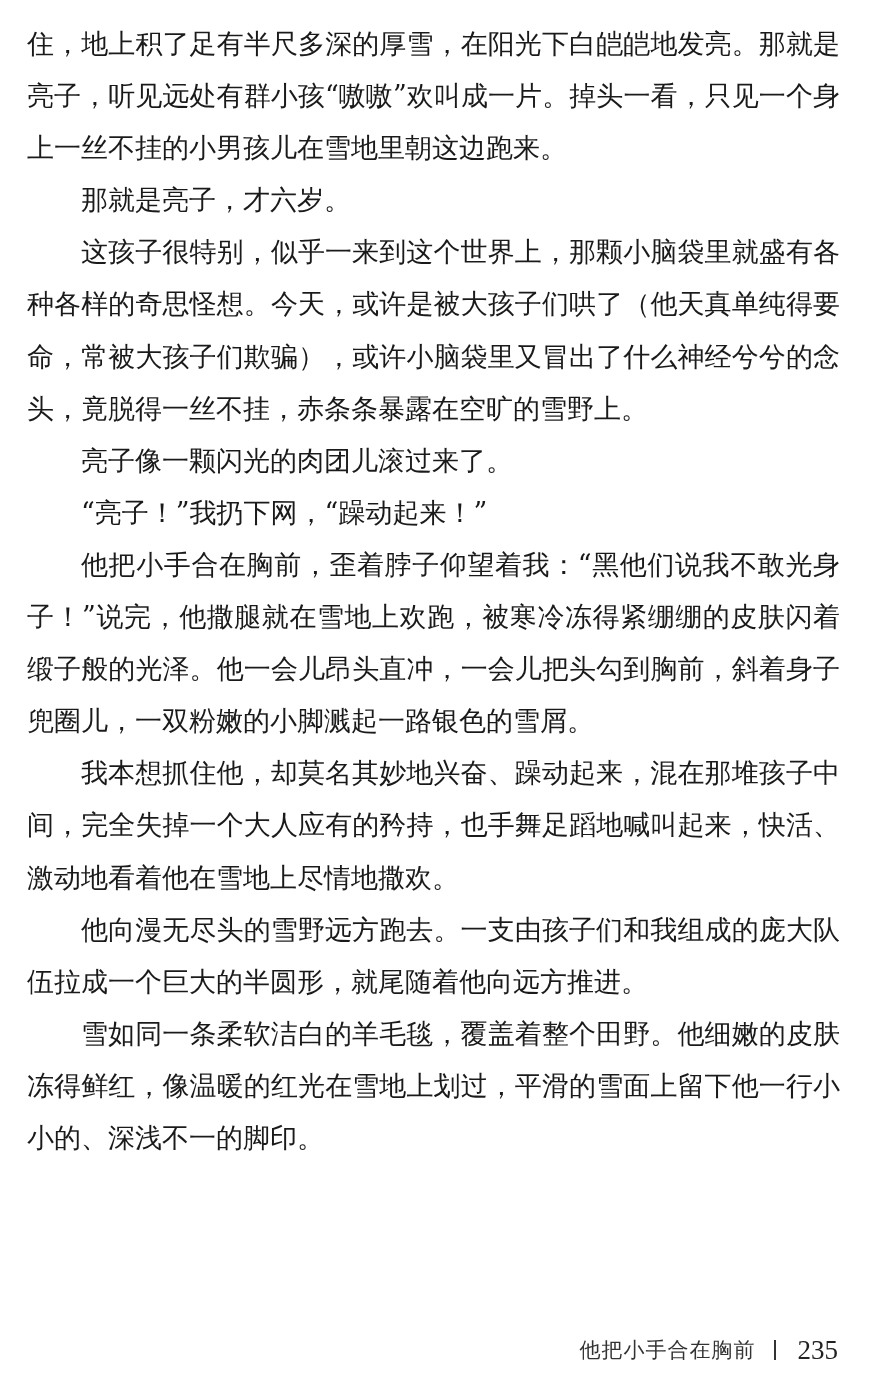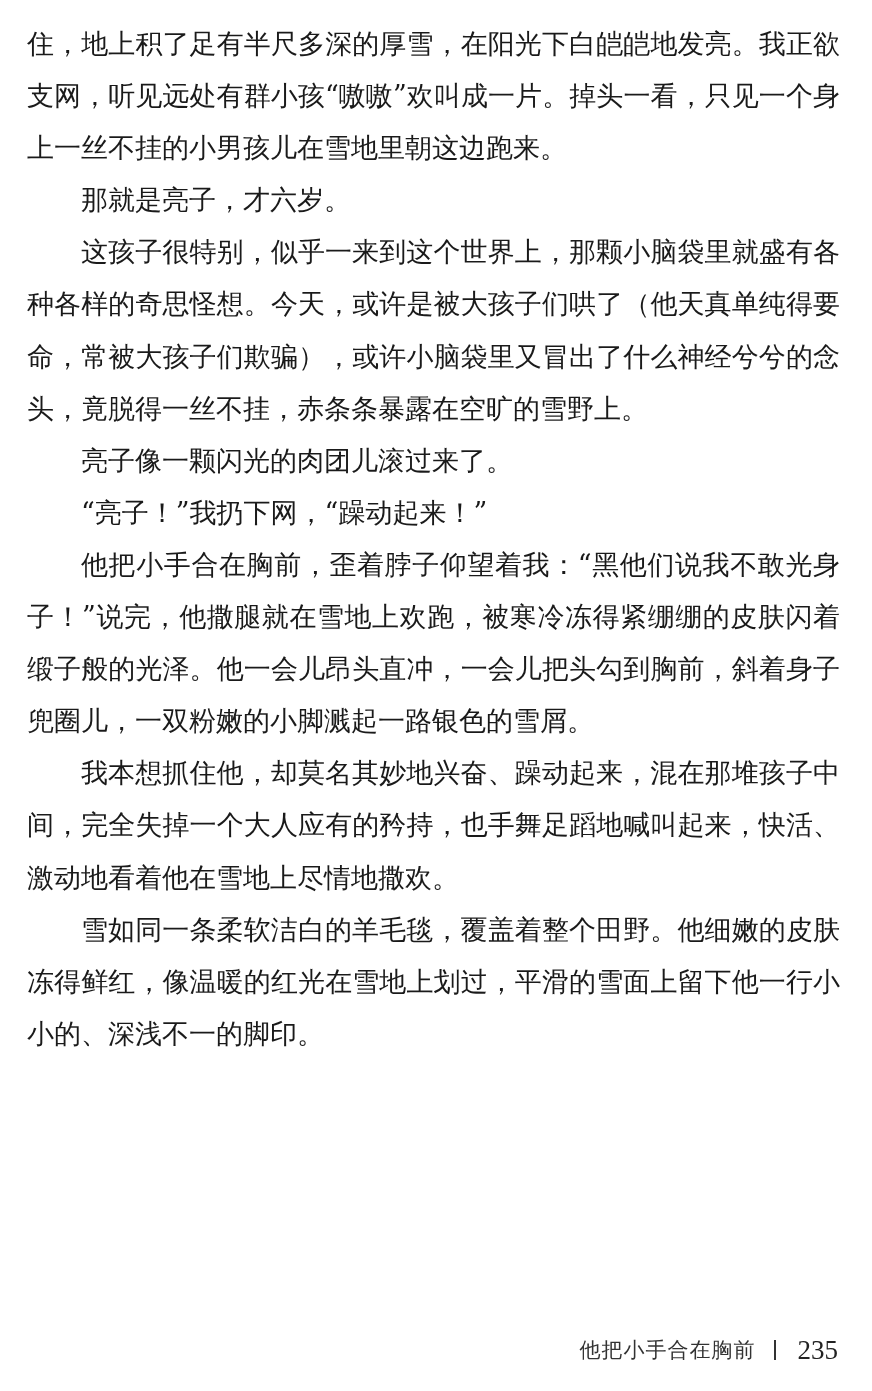--- a/index.html
+++ b/index.html
@@ -56,27 +56,28 @@
   .footer-page {
     font-family: "Liberation Serif", "DejaVu Serif", serif;
     font-size: 27px;
     color: #222222;
   }
 </style>
 </head>
 <body>
 
 <div class="page-body">
-  <p class="para">住，地上积了足有半尺多深的厚雪，在阳光下白皑皑地发亮。我正欲支网，听见远处有群小孩“嗷嗷”欢叫成一片。掉头一看，只见一个身上一丝不挂的小男孩儿在雪地里朝这边跑来。</p>
+  <p class="para">住，地上积了足有半尺多深的厚雪，在阳光下白皑皑地发亮。那就是亮子，听见远处有群小孩“嗷嗷”欢叫成一片。掉头一看，只见一个身上一丝不挂的小男孩儿在雪地里朝这边跑来。</p>
   <p class="para indent">那就是亮子，才六岁。</p>
   <p class="para indent">这孩子很特别，似乎一来到这个世界上，那颗小脑袋里就盛有各种各样的奇思怪想。今天，或许是被大孩子们哄了（他天真单纯得要命，常被大孩子们欺骗），或许小脑袋里又冒出了什么神经兮兮的念头，竟脱得一丝不挂，赤条条暴露在空旷的雪野上。</p>
   <p class="para indent">亮子像一颗闪光的肉团儿滚过来了。</p>
   <p class="para indent">“亮子！”我扔下网，“躁动起来！”</p>
   <p class="para indent">他把小手合在胸前，歪着脖子仰望着我：“黑他们说我不敢光身子！”说完，他撒腿就在雪地上欢跑，被寒冷冻得紧绷绷的皮肤闪着缎子般的光泽。他一会儿昂头直冲，一会儿把头勾到胸前，斜着身子兜圈儿，一双粉嫩的小脚溅起一路银色的雪屑。</p>
   <p class="para indent">我本想抓住他，却莫名其妙地兴奋、躁动起来，混在那堆孩子中间，完全失掉一个大人应有的矜持，也手舞足蹈地喊叫起来，快活、激动地看着他在雪地上尽情地撒欢。</p>
+  <p class="para indent">他向漫无尽头的雪野远方跑去。一支由孩子们和我组成的庞大队伍拉成一个巨大的半圆形，就尾随着他向远方推进。</p>
   <p class="para indent">雪如同一条柔软洁白的羊毛毯，覆盖着整个田野。他细嫩的皮肤冻得鲜红，像温暖的红光在雪地上划过，平滑的雪面上留下他一行小小的、深浅不一的脚印。</p>
 </div>
 
 <div class="footer">
   <span class="footer-title">他把小手合在胸前</span>
   <span class="footer-sep"></span>
   <span class="footer-page">235</span>
 </div>
 
 </body></html>

